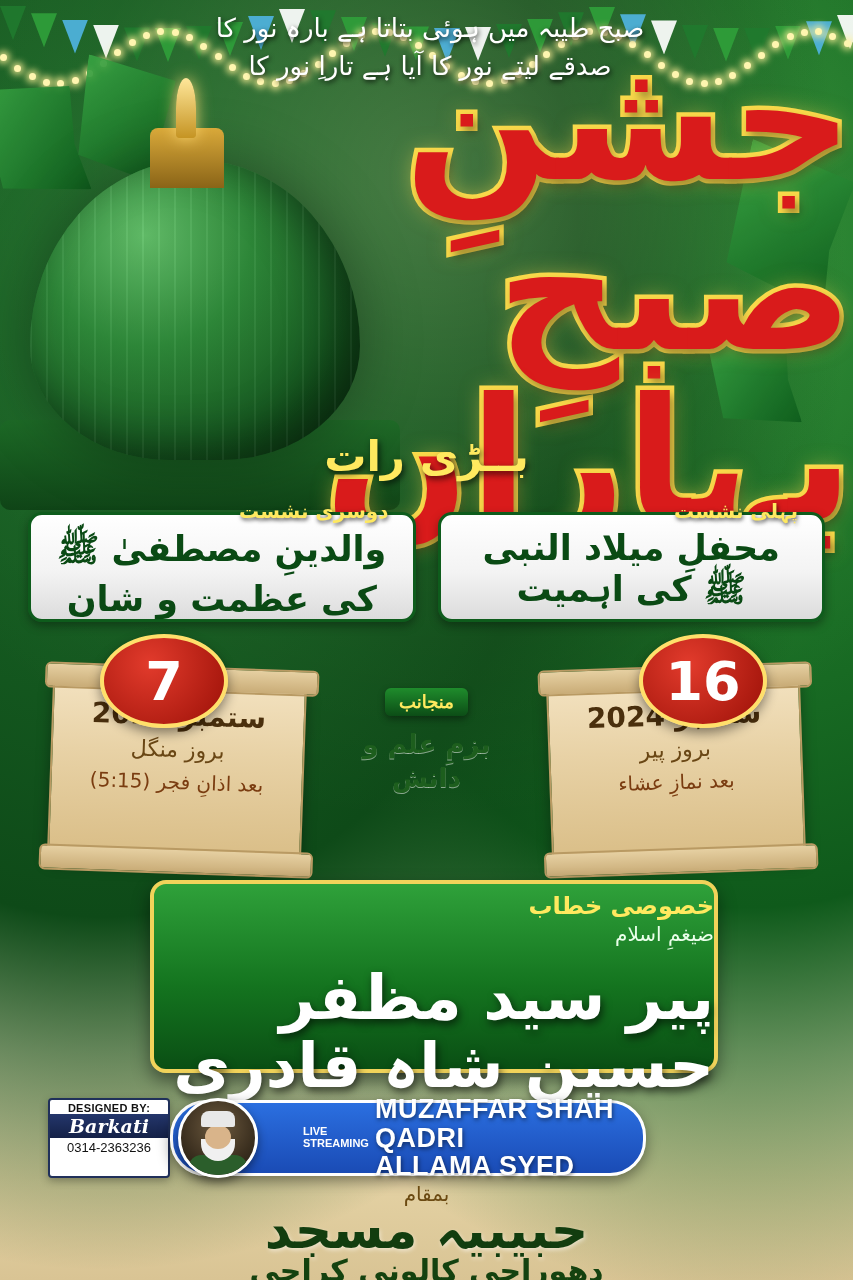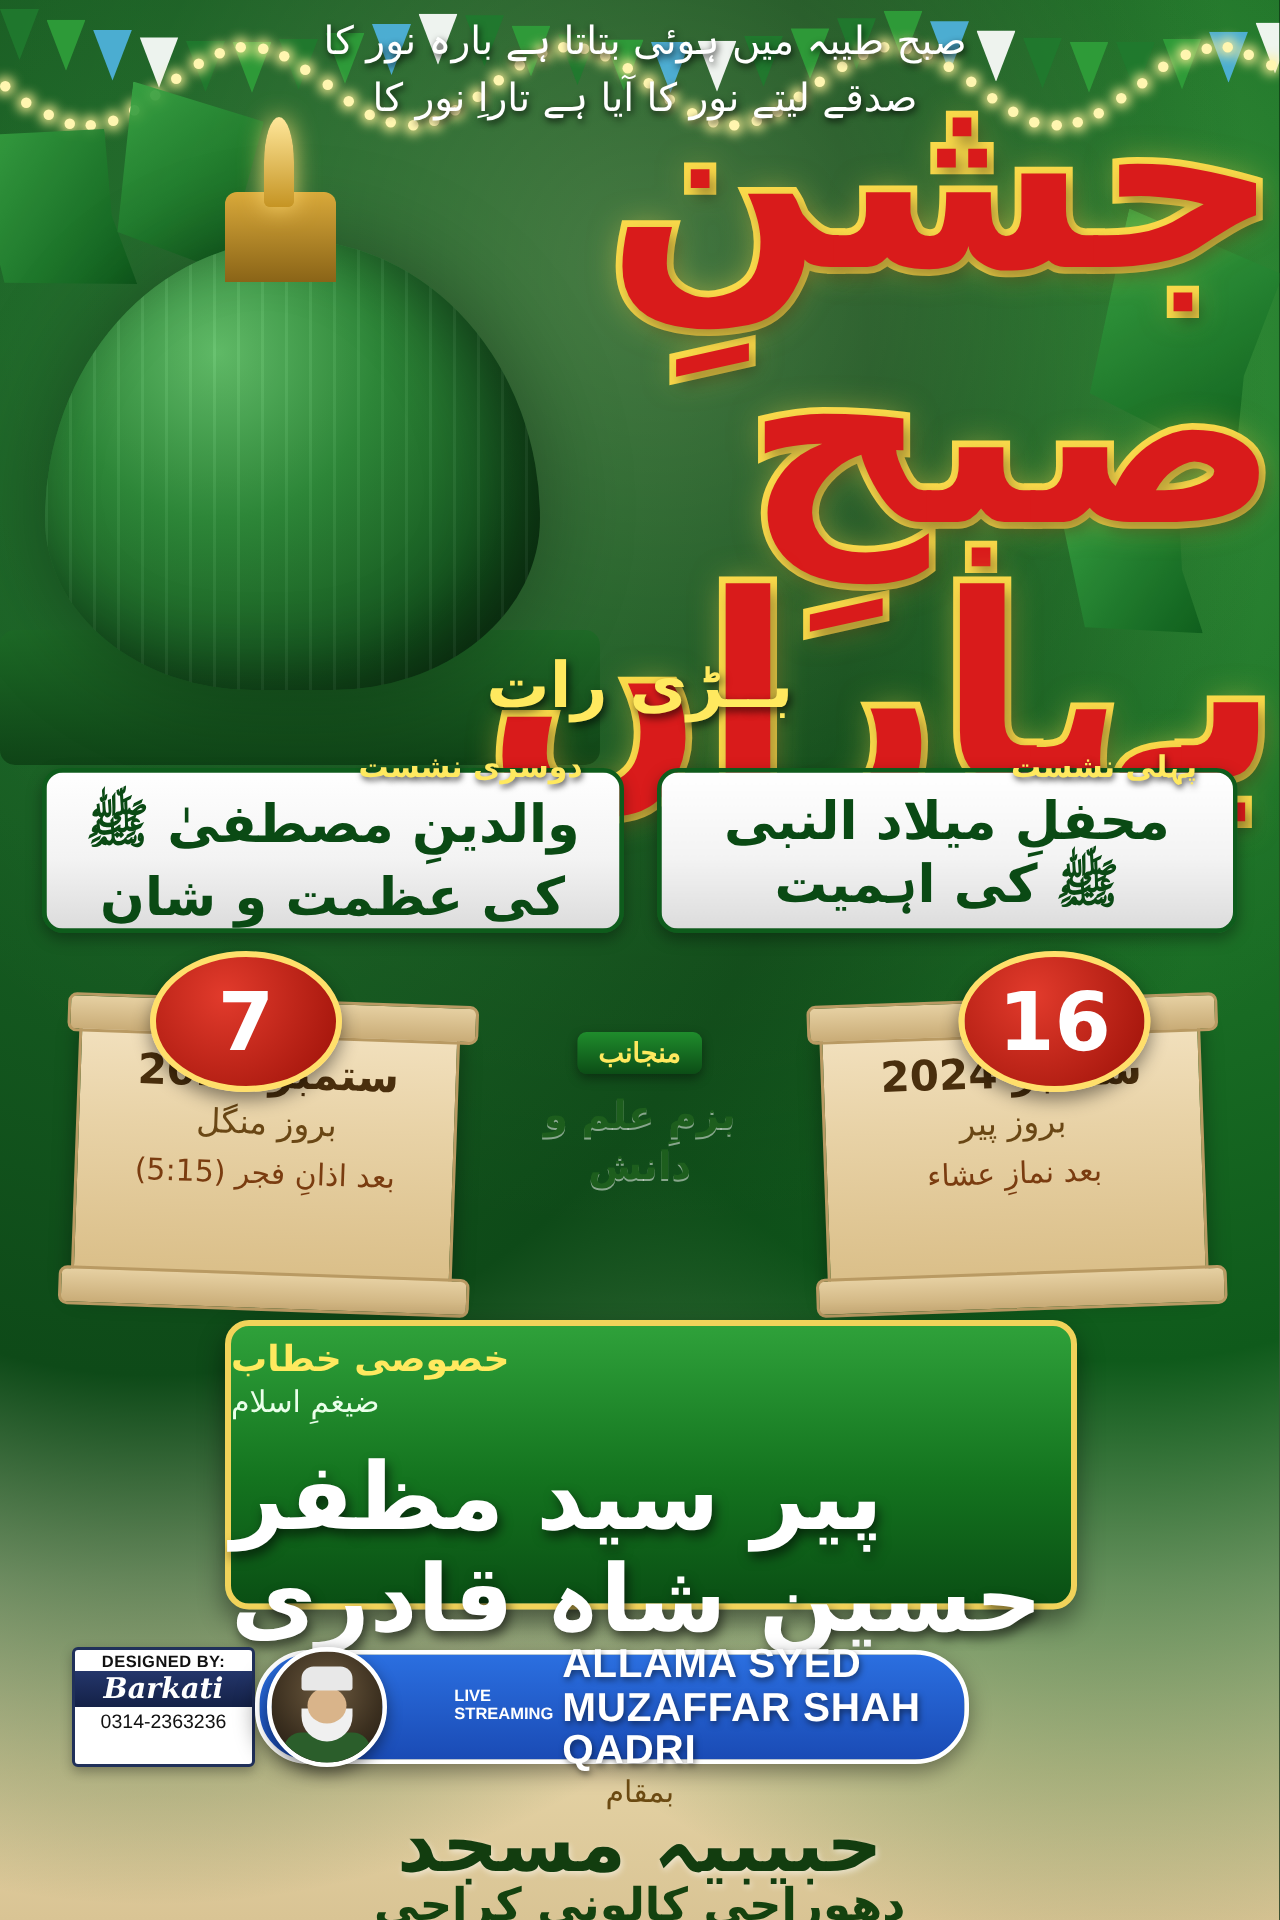--- a/index.html
+++ b/index.html
@@ -134,21 +134,21 @@
   .bazm .txt{
     margin-top:12px;color:#1d5e1d;font-family:"DejaVu Sans", sans-serif;
     font-size:26px;font-weight:bold;line-height:1.3;text-shadow:0 1px 0 rgba(255,255,255,.5);
   }
   
   .speaker{
     position:absolute;left:150px;top:880px;width:560px;height:185px;
     background:linear-gradient(180deg,#2fa13a 0%,#14741f 55%,#0a4f14 100%);
     border:4px solid #f1d35a;border-radius:16px;
     box-shadow:0 8px 18px rgba(0,0,0,.45);
-    direction:rtl;text-align:left;
+    direction:rtl;text-align:right;
   }
   .speaker .khitab{
     margin-top:8px;color:#ffe95f;font-family:"DejaVu Sans", sans-serif;
     font-size:24px;font-weight:bold;
   }
   .speaker .zeegham{
     margin-top:2px;color:#eaffea;font-family:"DejaVu Sans", sans-serif;font-size:20px;
   }
   .speaker .name{
     margin-top:18px;color:#ffffff;font-family:"DejaVu Sans", sans-serif;
@@ -380,22 +380,22 @@
     <div class="phone">0314-2363236</div>
   </div>
 
   <div class="livebar">
     <div class="fb">f</div>
     <div class="livetxt">
       <div>LIVE</div>
       <div>STREAMING</div>
     </div>
     <div class="person">
+      <div>MUZAFFAR SHAH QADRI</div>
       <div>ALLAMA SYED</div>
-      <div>MUZAFFAR SHAH QADRI</div>
     </div>
   </div>
   <div class="avatar">
     <div class="body"></div>
       <div class="beard"></div>
       <div class="face"></div>
       <div class="cap"></div>
   </div>
 
   <div class="footer">

